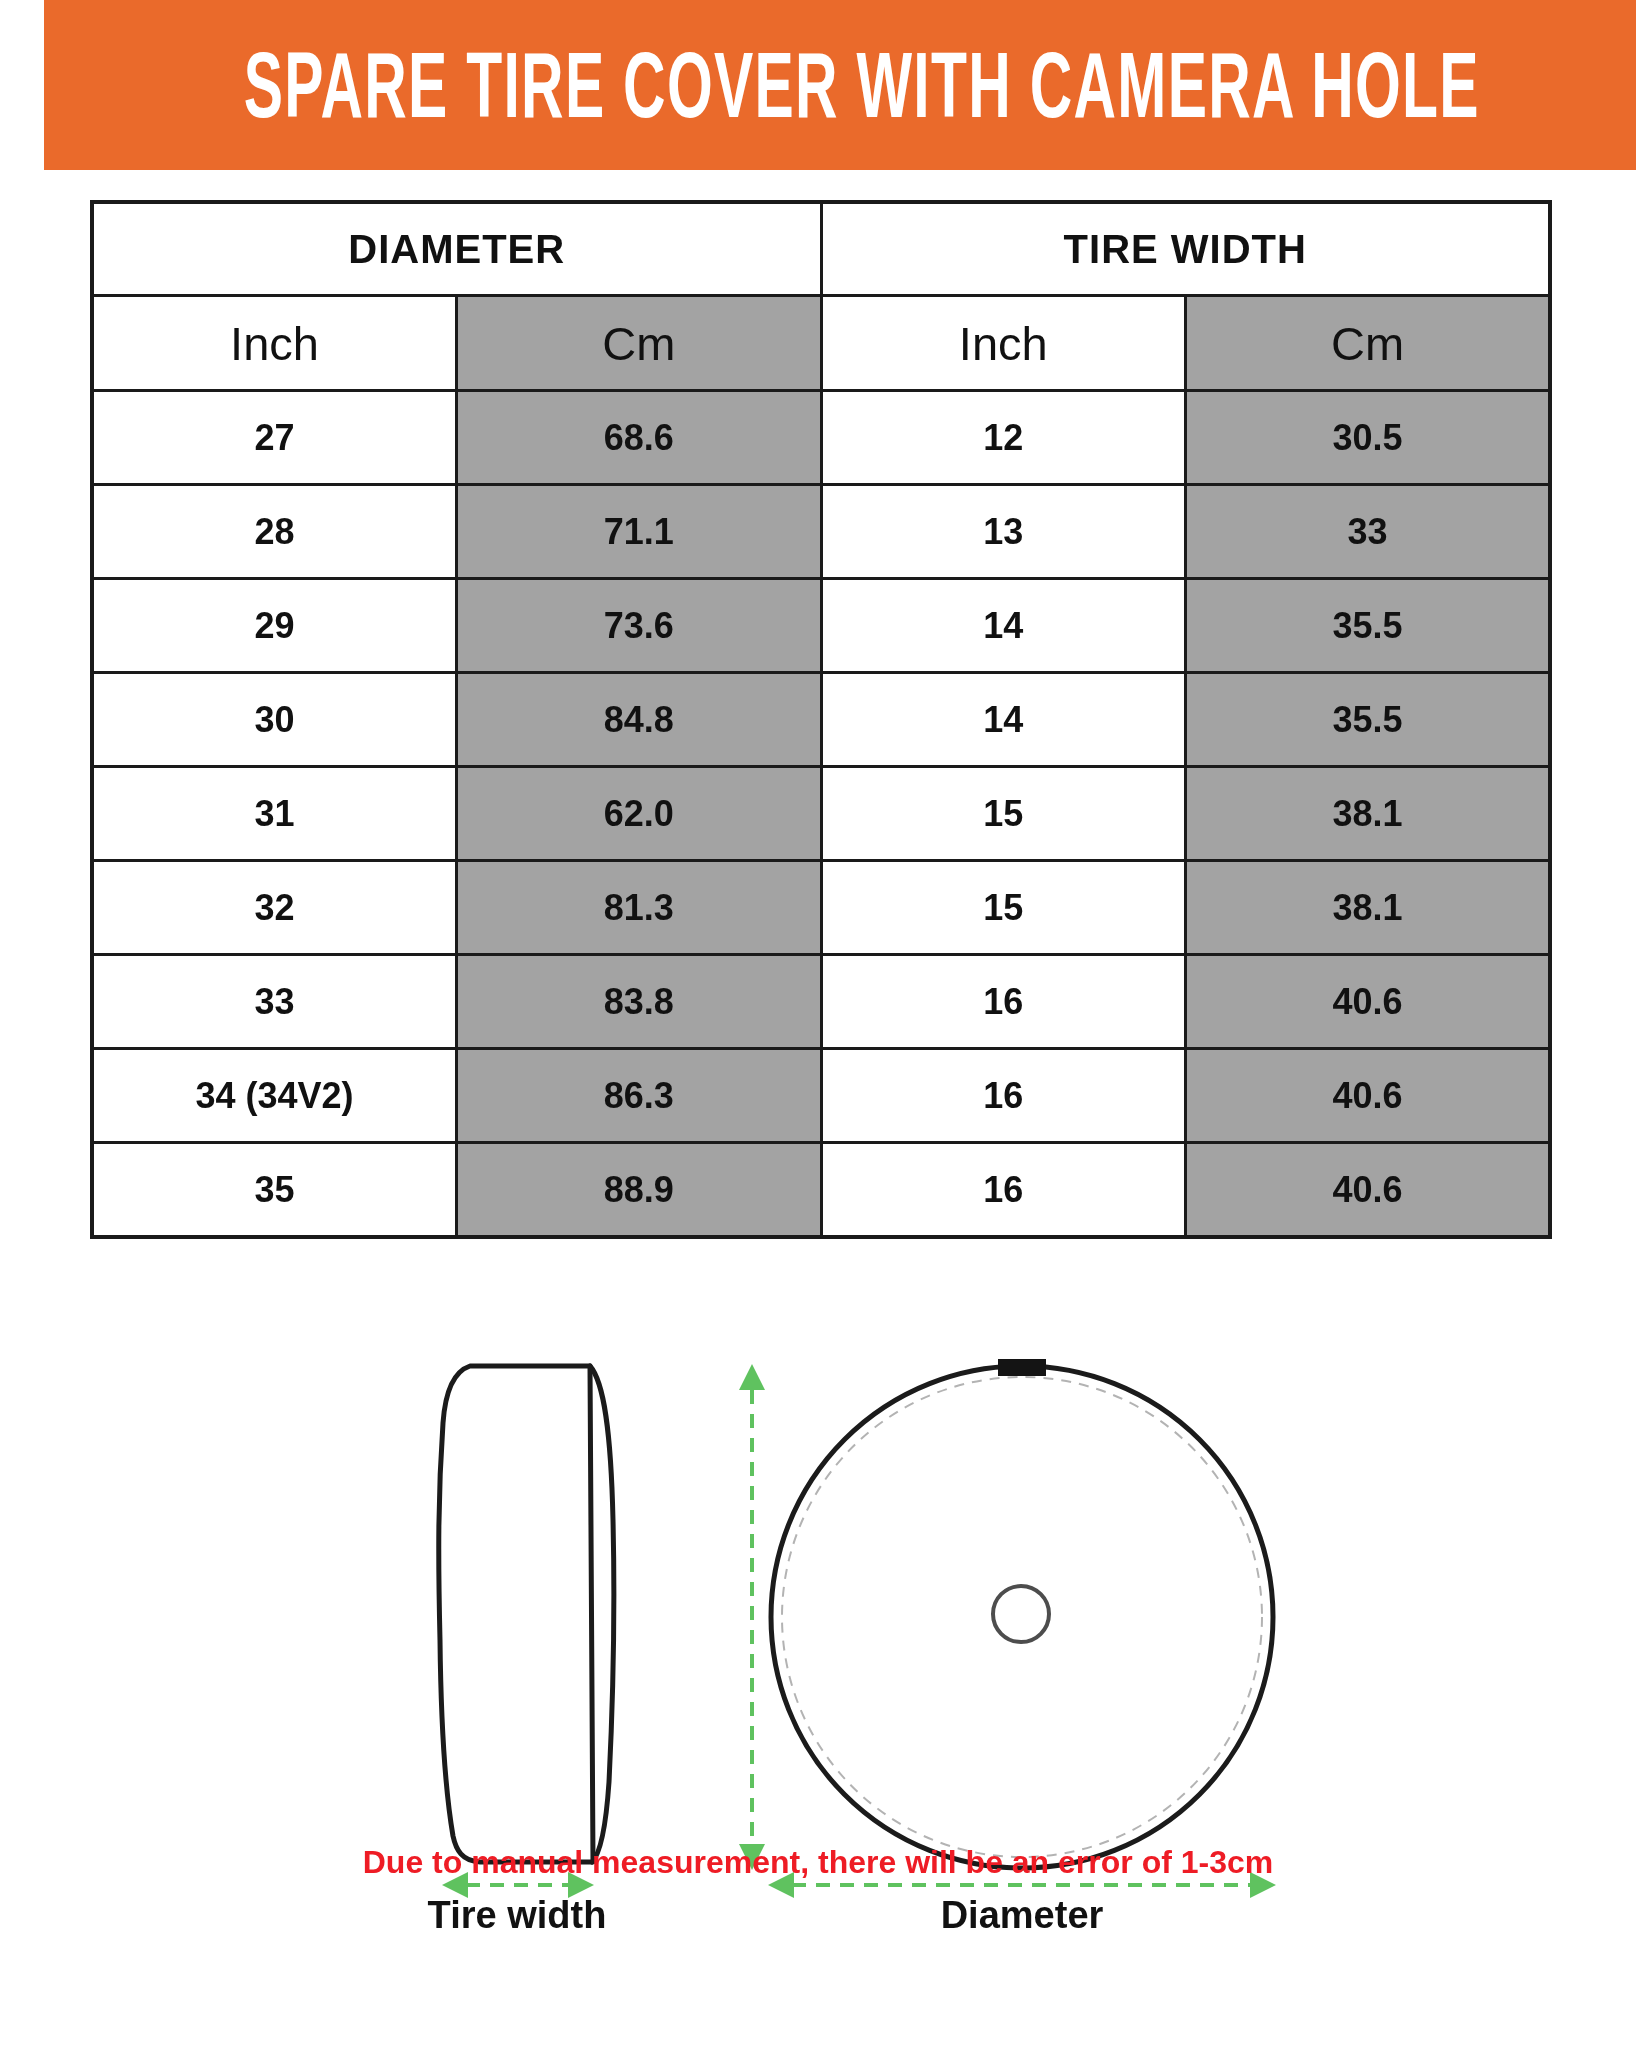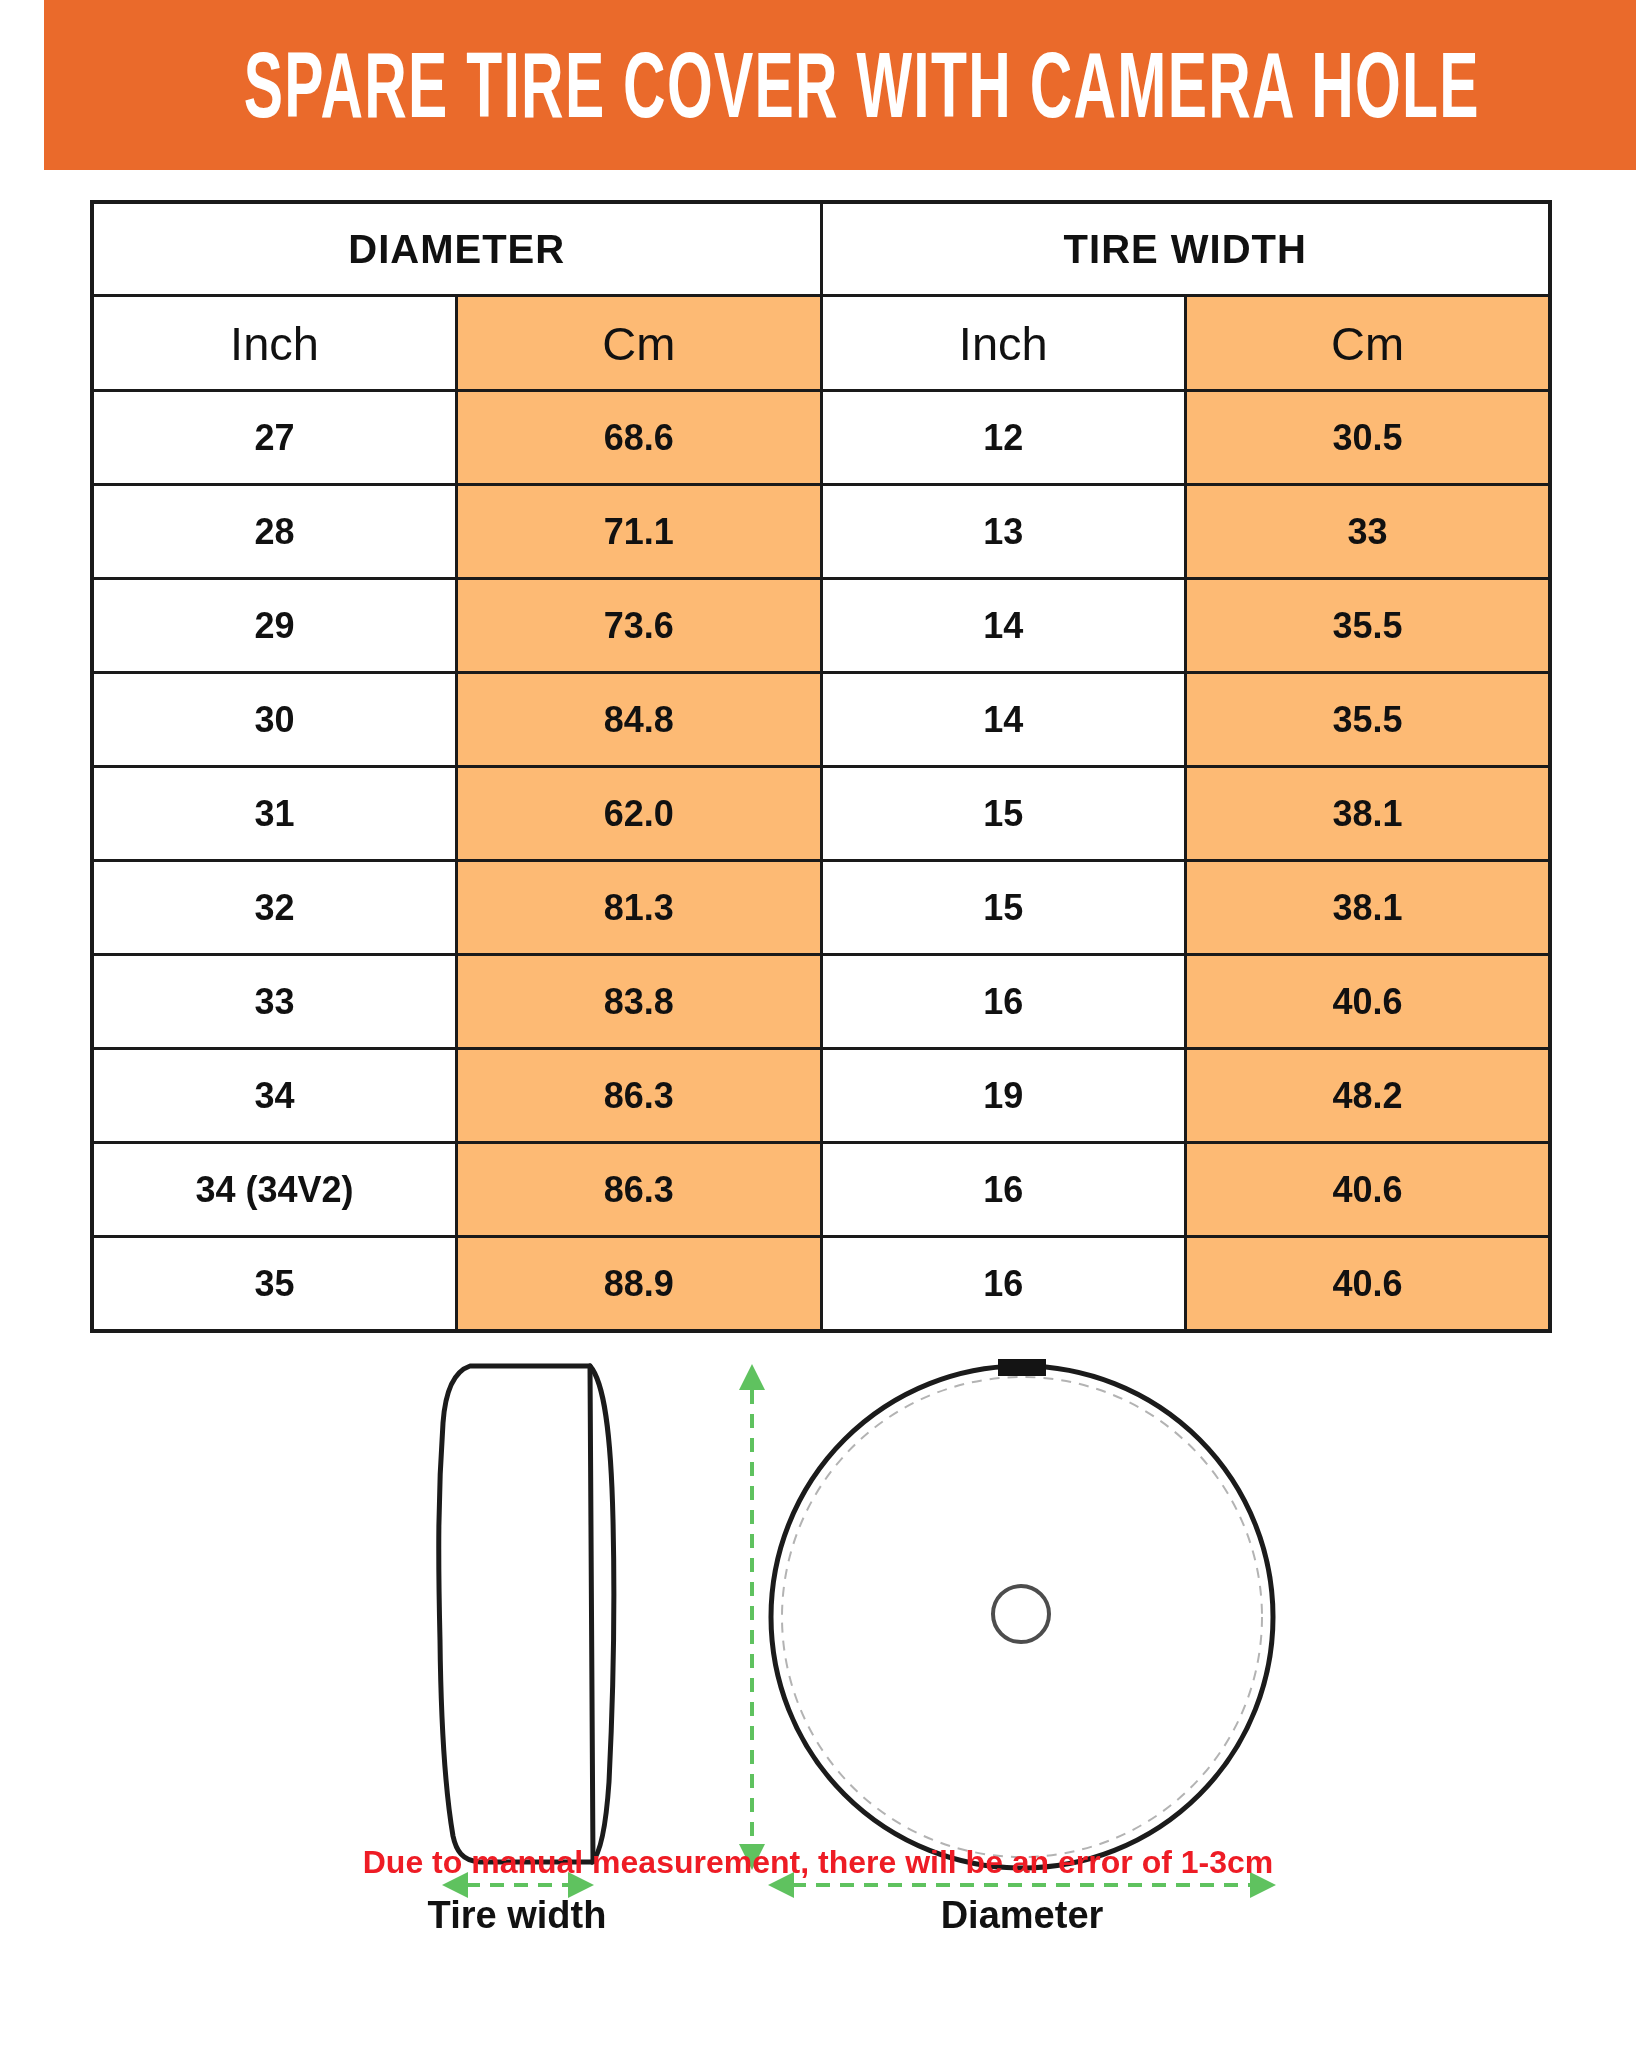--- a/index.html
+++ b/index.html
@@ -19,21 +19,21 @@
   
   .size-table {
     position:absolute; left:90px; top:200px; width:1462px;
     border-collapse:collapse; table-layout:fixed; text-align:center;
     border:4px solid #1a1a1a;
   }
   .size-table td { border:3px solid #1a1a1a; padding:0; }
   .group-row td   { height:90px; font-size:40px; font-weight:bold; letter-spacing:1px; }
   .colhead-row td { height:92px; font-size:47px; font-weight:normal; }
   .data-row td    { height:91px; font-size:36px; font-weight:bold; }
-  .gray { background:#fdba74; }
+  .gray { background:#a3a3a3; }
   
   .diagram-svg { position:absolute; left:0; top:0; width:1636px; height:2048px; }
   .diag-label {
     position:absolute; font-size:38px; font-weight:bold; color:#111;
     text-align:center; width:280px;
   }
   .tire-width-label { left:377px; top:1894px; }
   .diameter-label   { left:882px; top:1894px; }
   .note {
     position:absolute; left:0; top:1844px; width:100%; text-align:center;
@@ -103,26 +103,20 @@
         <td>15</td>
         <td class="gray">38.1</td>
       </tr>
       <tr class="data-row">
         <td>33</td>
         <td class="gray">83.8</td>
         <td>16</td>
         <td class="gray">40.6</td>
       </tr>
       <tr class="data-row">
-        <td>34</td>
-        <td class="gray">86.3</td>
-        <td>19</td>
-        <td class="gray">48.2</td>
-      </tr>
-      <tr class="data-row">
         <td>34 (34V2)</td>
         <td class="gray">86.3</td>
         <td>16</td>
         <td class="gray">40.6</td>
       </tr>
       <tr class="data-row">
         <td>35</td>
         <td class="gray">88.9</td>
         <td>16</td>
         <td class="gray">40.6</td>

